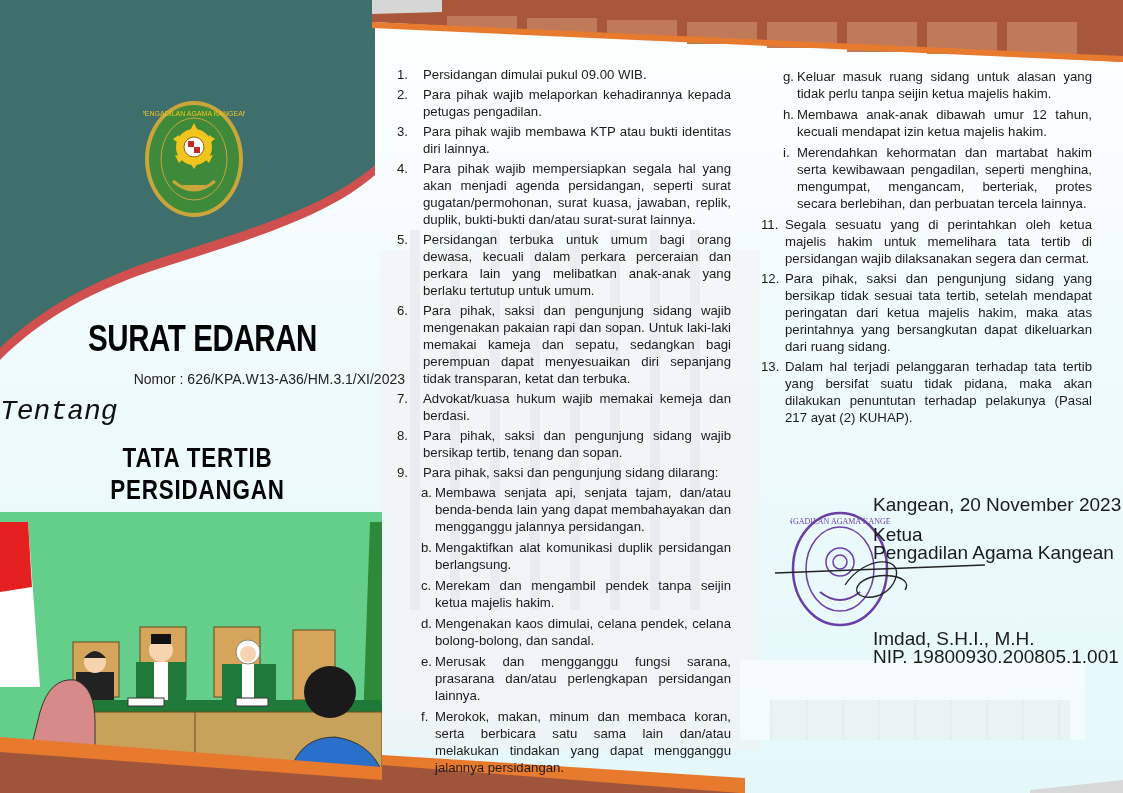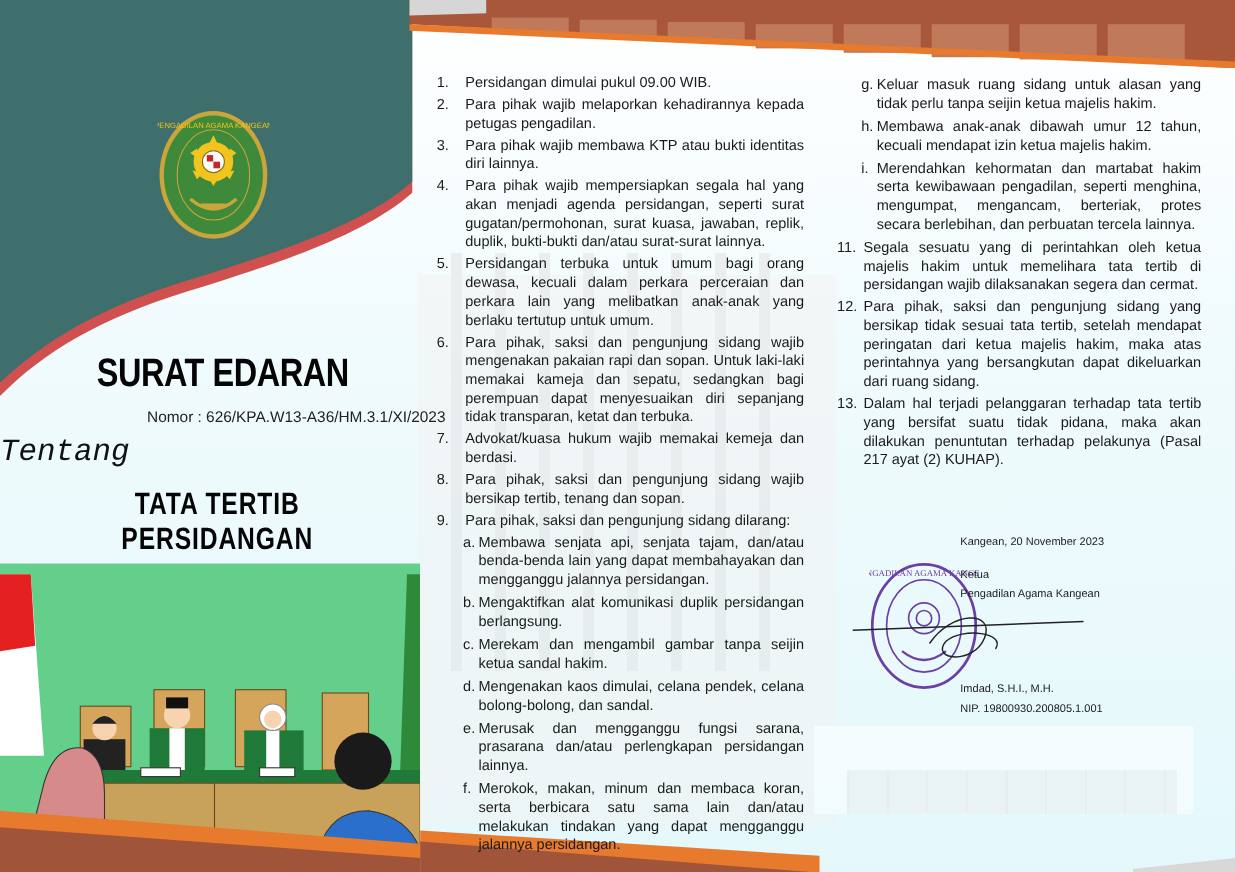--- a/index.html
+++ b/index.html
@@ -35,21 +35,21 @@
   .col-a { left:397px; top:66px; width:334px; }
   .col-b { left:761px; top:68px; width:331px; }
   .item { display:flex; margin-bottom:3px; }
   .num { flex:0 0 26px; }
   .txt { flex:1; text-align:justify; }
   .sub { display:flex; margin-left:24px; margin-bottom:4px; }
   .sub .num { flex:0 0 14px; }
   .col-b .item .num { flex:0 0 24px; }
   .col-b .sub { margin-left:22px; }
 
-  .sign { position:absolute; left:873px; top:484px; font-size:10px; line-height:18px; color:#1b1b1b; }
+  .sign { position:absolute; left:873px; top:496px; font-size:19px; line-height:18px; color:#1b1b1b; }
   .sign div { white-space:nowrap; }
   .stamp { position:absolute; left:790px; top:510px; width:100px; height:118px; }
   .signature { position:absolute; left:775px; top:545px; width:220px; height:70px; }
 </style>
 </head>
 <body>
 
 <div class="page">
 
   <div class="bg-building">
@@ -213,21 +213,21 @@
     <div class="sub">
         <span class="num">a.</span>
         <span class="txt">Membawa senjata api, senjata tajam, dan/atau benda-benda lain yang dapat membahayakan dan mengganggu jalannya persidangan.</span>
       </div>
     <div class="sub">
         <span class="num">b.</span>
         <span class="txt">Mengaktifkan alat komunikasi duplik persidangan berlangsung.</span>
       </div>
     <div class="sub">
         <span class="num">c.</span>
-        <span class="txt">Merekam dan mengambil gambar tanpa seijin ketua sandal hakim.</span>
+        <span class="txt">Merekam dan mengambil pendek tanpa seijin ketua majelis hakim.</span>
       </div>
     <div class="sub">
         <span class="num">d.</span>
         <span class="txt">Mengenakan kaos dimulai, celana pendek, celana bolong-bolong, dan sandal.</span>
       </div>
     <div class="sub">
         <span class="num">e.</span>
         <span class="txt">Merusak dan mengganggu fungsi sarana, prasarana dan/atau perlengkapan persidangan lainnya.</span>
       </div>
     <div class="sub">

